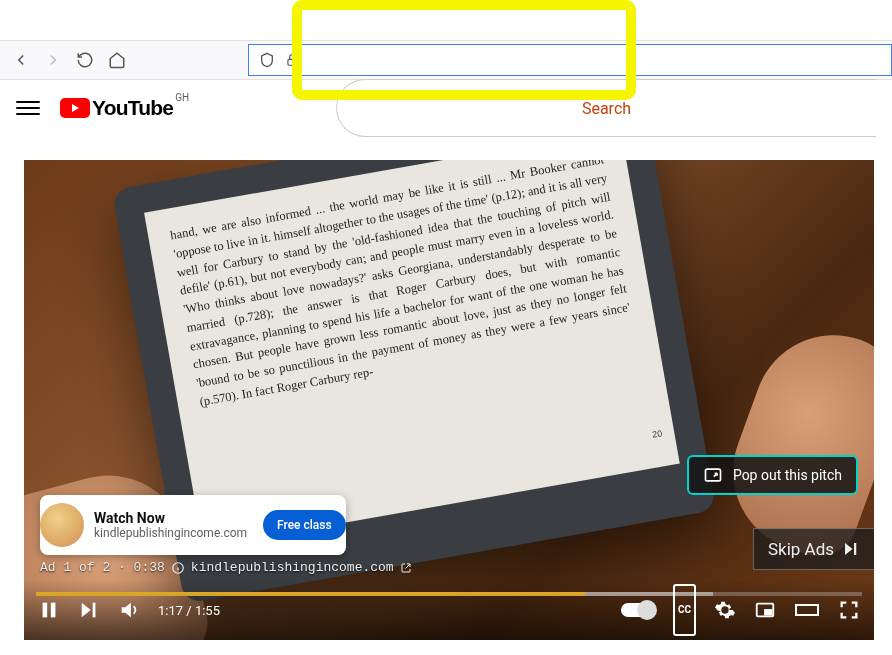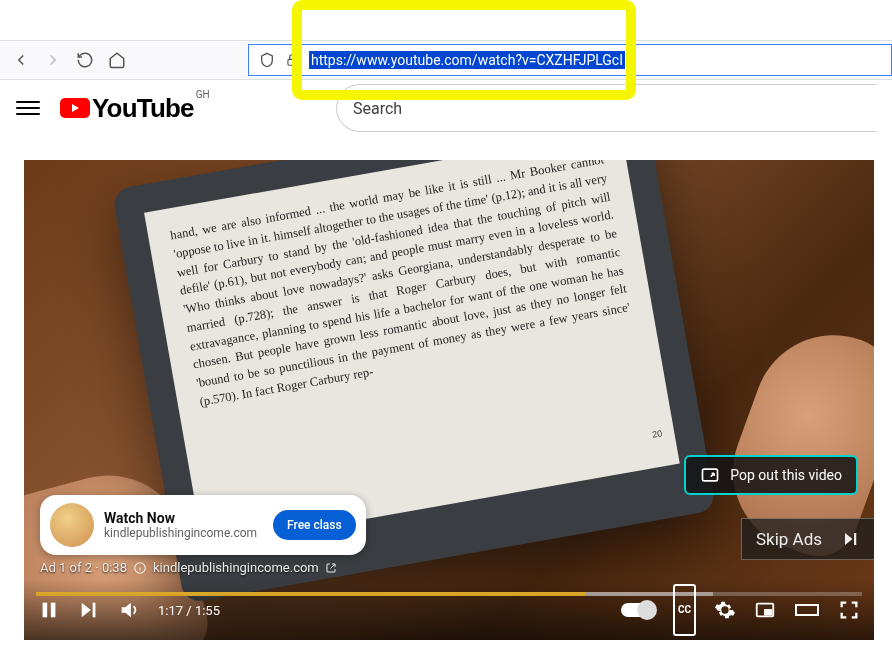--- a/index.html
+++ b/index.html
@@ -35,26 +35,26 @@
   .yt-header {
     position: absolute; top: 80px; left: 0; right: 0; height: 56px;
     display: flex; align-items: center; padding: 0 16px;
     background: #fff;
   }
   .hamburger { width: 24px; height: 24px; cursor:pointer; display:flex; flex-direction:column; justify-content:space-around; padding:3px 0;}
   .hamburger span { height: 2px; background:#030303; border-radius:1px;}
   .yt-logo { margin-left: 20px; display:flex; align-items:center; cursor:pointer; position:relative;}
   .yt-play { width:30px; height:20px; background:#ff0000; border-radius:5px; display:flex; align-items:center; justify-content:center;}
   .yt-play::after { content:''; border-left:7px solid #fff; border-top:4px solid transparent; border-bottom:4px solid transparent;}
-  .yt-word { font-size:26px; font-weight:700; margin-left:2px; letter-spacing:-0.8px; font-family: Arial, sans-serif;}
+  .yt-word { font-size:21px; font-weight:700; margin-left:2px; letter-spacing:-0.8px; font-family: Arial, sans-serif;}
   .yt-gh { font-size:10px; color:#606060; position:absolute; top:-4px; right:-16px;}
   .yt-search {
-    margin-left: auto; margin-right:0; flex:0 0 540px; height:48px;
+    margin-left: auto; margin-right:0; flex:0 0 540px; height:58px;
     border:1px solid #ccc; border-radius:40px 0 0 40px; border-right:none;
-    padding: 0 16px; font-size:16px; color:#404040; display:flex; align-items:center;
+    padding: 0 16px; font-size:16px; color:#c2410c; display:flex; align-items:center;justify-content:center;
   }
 
   
   .player {
     position: absolute; top: 160px; left: 24px; width: 850px; height: 480px;
     background: linear-gradient(135deg, #6d3a18 0%, #8b5530 35%, #4a2810 70%, #6d3a18 100%);
     overflow: hidden;
   }
   .ereader {
     position:absolute; top:-20px; left:120px; width:540px; height:420px;
@@ -74,41 +74,42 @@
 
   
   .popout {
     position:absolute; top:295px; right:16px;
     border:2px solid #00d4cc; border-radius:6px;
     background: rgba(20,20,20,0.85); color:#fff;
     padding: 8px 14px; display:flex; align-items:center; gap:10px; font-size:14px;
     cursor:pointer;
   }
   .skip {
-    position:absolute; top:358px; right:0;
+    position:absolute; top:368px; right:0;
     background: rgba(30,30,30,0.75); color:#eee;
-    padding: 10px 14px; font-size:17px; display:flex; align-items:center; gap:20px;
+    padding: 10px 14px; font-size:17px; display:flex; align-items:center; gap:8px;
     border:1px solid rgba(255,255,255,0.3); border-right:none;
     cursor:pointer;
   }
   .ad-card {
     position:absolute; top:335px; left:16px;
-    background:#fff; border-radius:16px; padding:8px 10px;
+    background:#fff; border-radius:8px; padding:8px 0;
     display:flex; align-items:center; gap:10px;
     box-shadow:0 2px 8px rgba(0,0,0,0.3);
   }
   .avatar{width:44px;height:44px;border-radius:50%;background:radial-gradient(circle at 40% 35%, #f0d088, #d09050);}
   .ad-txt{display:flex;flex-direction:column;}
   .ad-title{font-size:14px;font-weight:700;color:#0f0f0f;}
   .ad-sub{font-size:12px;color:#606060;}
   .ad-btn{background:#065fd4;color:#fff;border-radius:18px;padding:8px 14px;font-size:12px;font-weight:500;cursor:pointer;white-space:nowrap;margin-left:6px;}
   .ad-line{
     position:absolute; top:400px; left:16px; color:#eee; font-size:13px;
     display:flex; align-items:center; gap:6px;
     text-shadow:0 1px 2px rgba(0,0,0,0.8);
+    font-family:Liberation Mono, monospace;
   }
   .ad-link{cursor:pointer;}
   .info-ic, .ext-ic{display:inline-flex;}
 
   
   .progress{position:absolute; left:12px; right:12px; top:432px; height:4px; background:rgba(255,255,255,0.3);}
   .loaded{position:absolute;top:0;left:0;height:100%;width:82%;background:rgba(255,255,255,0.5);}
   .played{position:absolute;top:0;left:0;height:100%;width:66.5%;background:#fbc02d;}
   .controls{
     position:absolute; left:0; right:0; bottom:0; height:60px;
@@ -159,21 +160,20 @@
       <svg width="16" height="16" viewBox="0 0 24 24" fill="none" stroke="currentColor" stroke-width="2">
           <path d="M12 2l8 4v6c0 5-3.5 9-8 10-4.5-1-8-5-8-10V6l8-4z"></path>
         </svg>
     </span>
     <span class="url-icon">
       <svg width="14" height="14" viewBox="0 0 24 24" fill="none" stroke="currentColor" stroke-width="2">
           <rect x="5" y="11" width="14" height="10" rx="2"></rect>
           <path d="M8 11V7a4 4 0 1 1 8 0v4"></path>
         </svg>
     </span>
-    <span class="url-text">https://www.youtube.com/watch?v=CXZHFJPLGcI</span>
   </div>
 </div>
 
 <div class="yt-header">
   <div class="hamburger">
       <span></span>
       <span></span>
       <span></span>
     </div>
   <div class="yt-logo">
@@ -195,21 +195,21 @@
       <span>20</span>
     </div>
   </div>
   <div class="thumb1"></div>
 
   <div class="popout">
     <svg width="20" height="20" viewBox="0 0 24 24" fill="none" stroke="#fff" stroke-width="2">
         <rect x="3" y="5" width="18" height="14" rx="2"></rect>
         <path d="M13 14l4-4m0 0h-3m3 0v3"></path>
       </svg>
-    <span>Pop out this video</span>
+    <span>Pop out this pitch</span>
   </div>
 
   <div class="skip">
     <span>Skip Ads</span>
     <svg width="18" height="18" viewBox="0 0 24 24" fill="#eee">
         <path d="M4 4l10 8L4 20z"></path>
         <rect x="16" y="4" width="3" height="16"></rect>
       </svg>
   </div>
 

